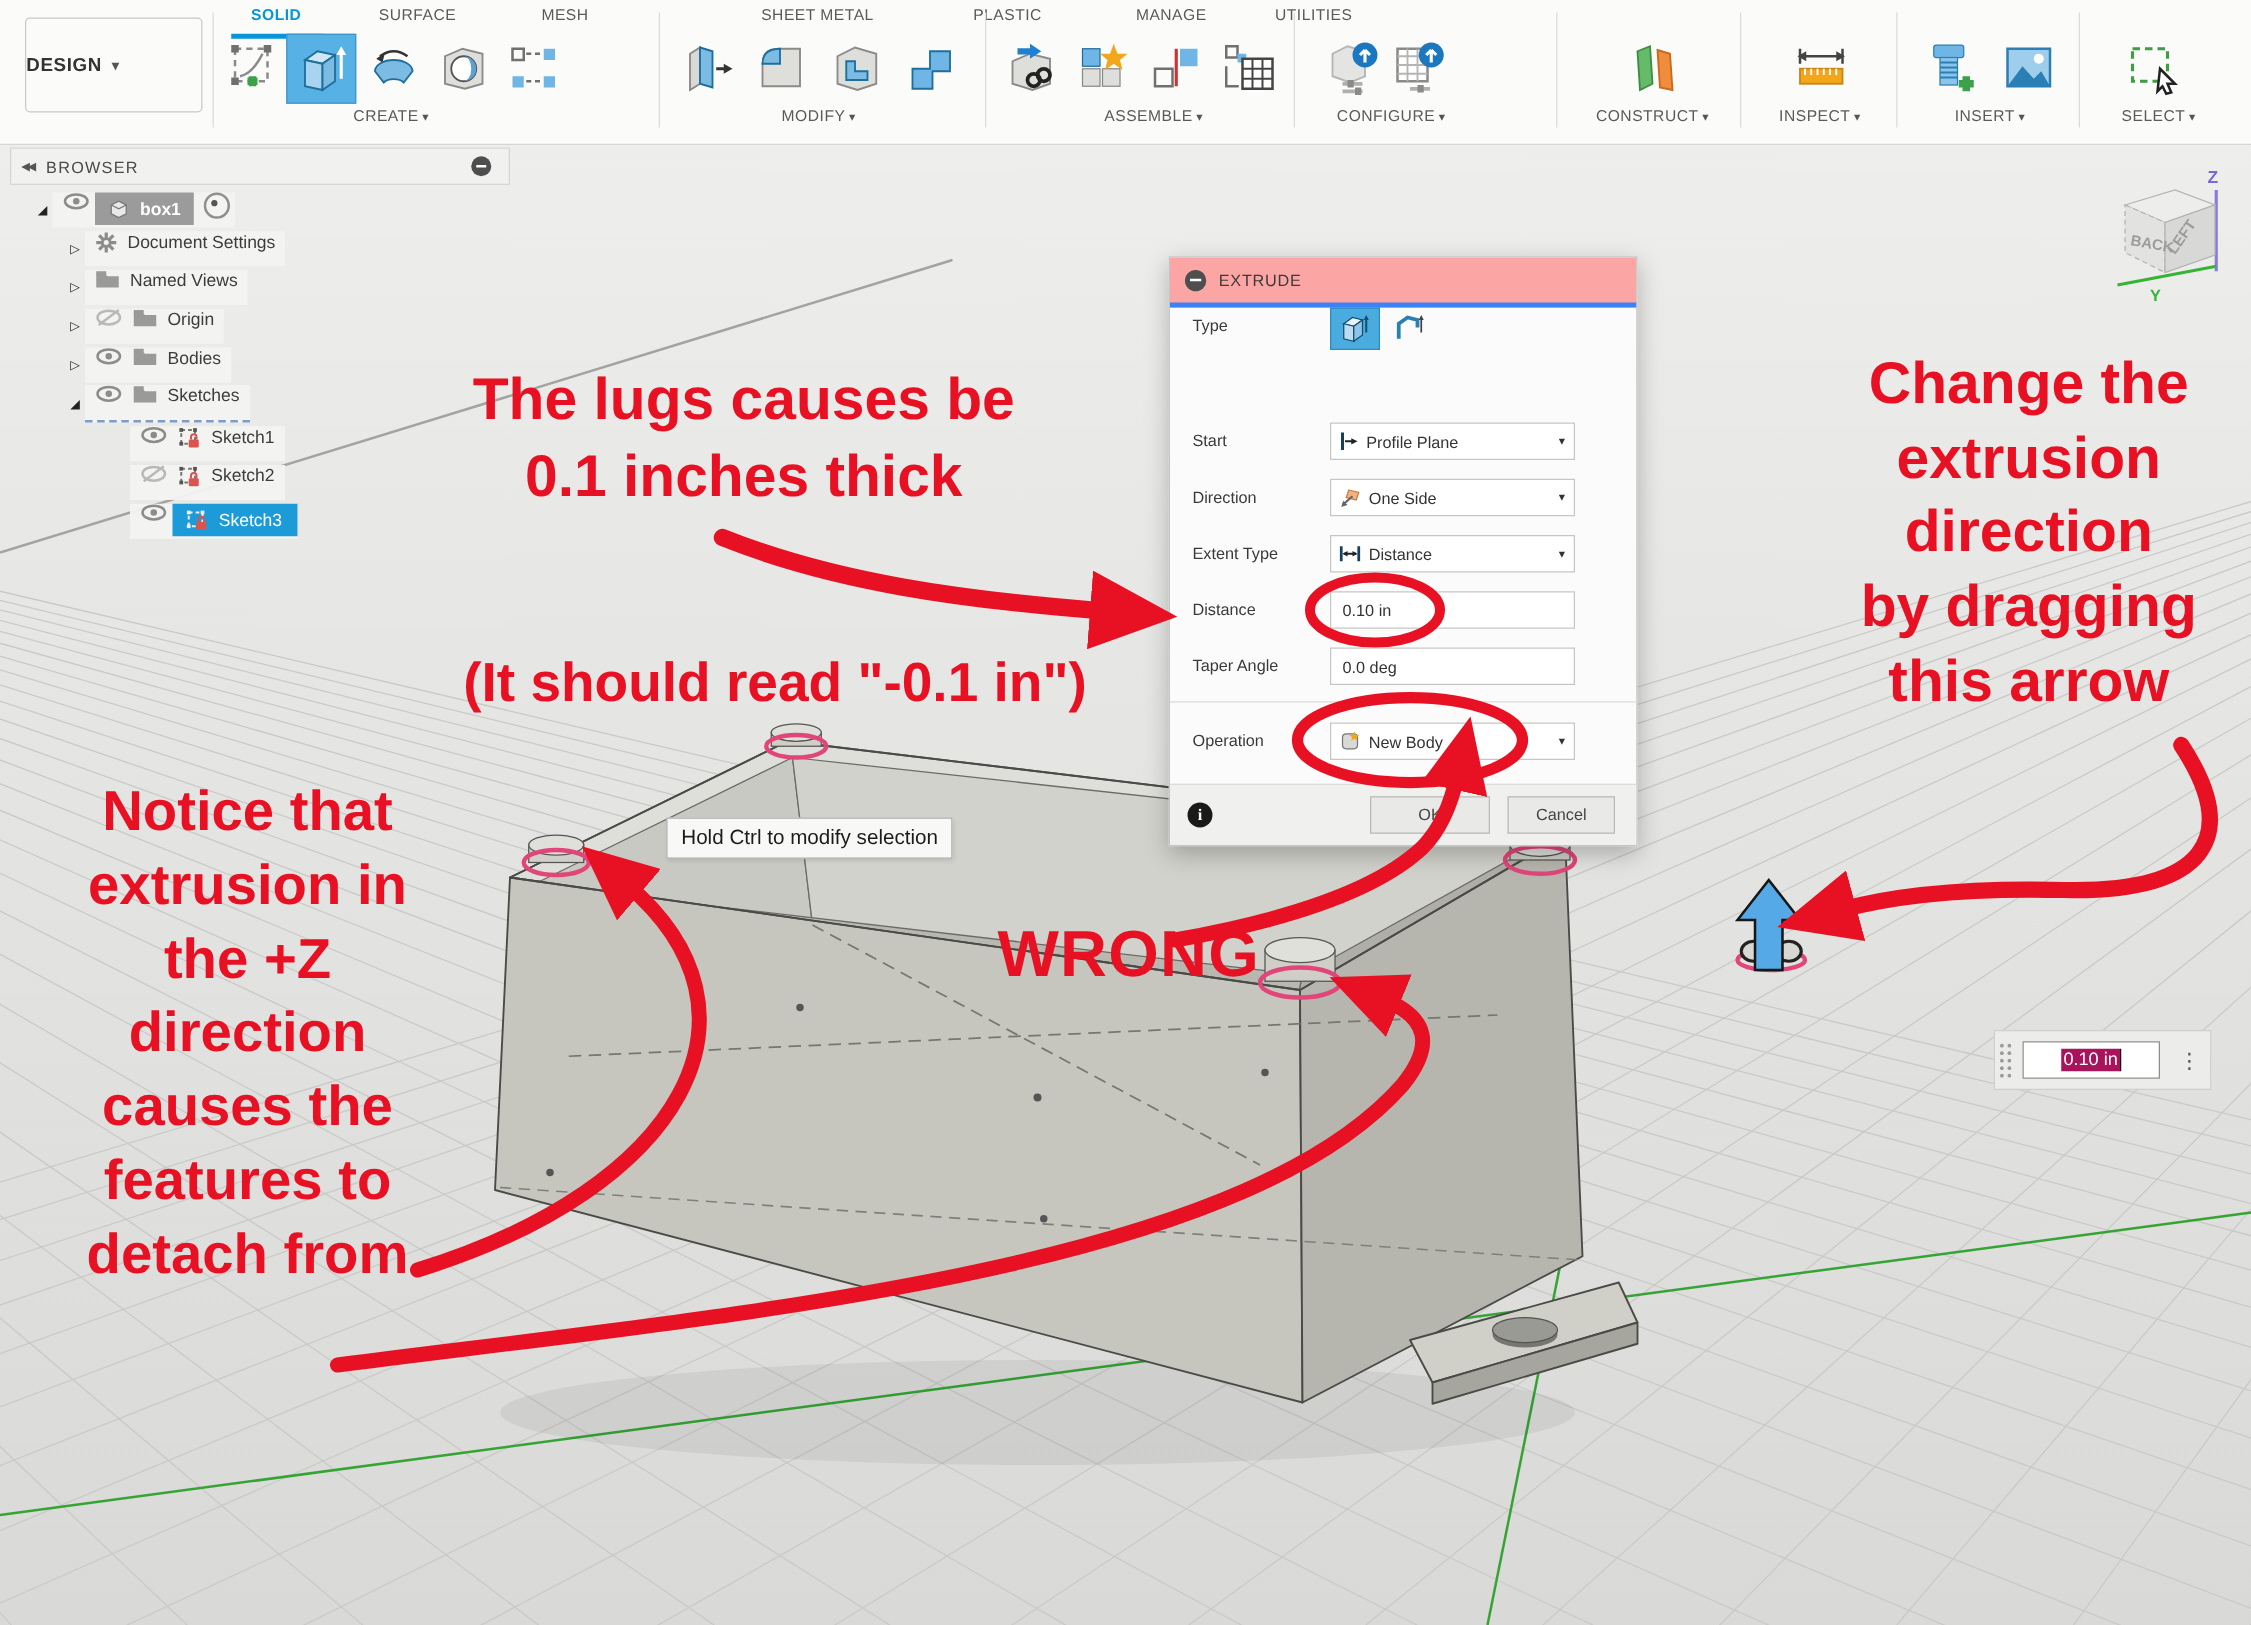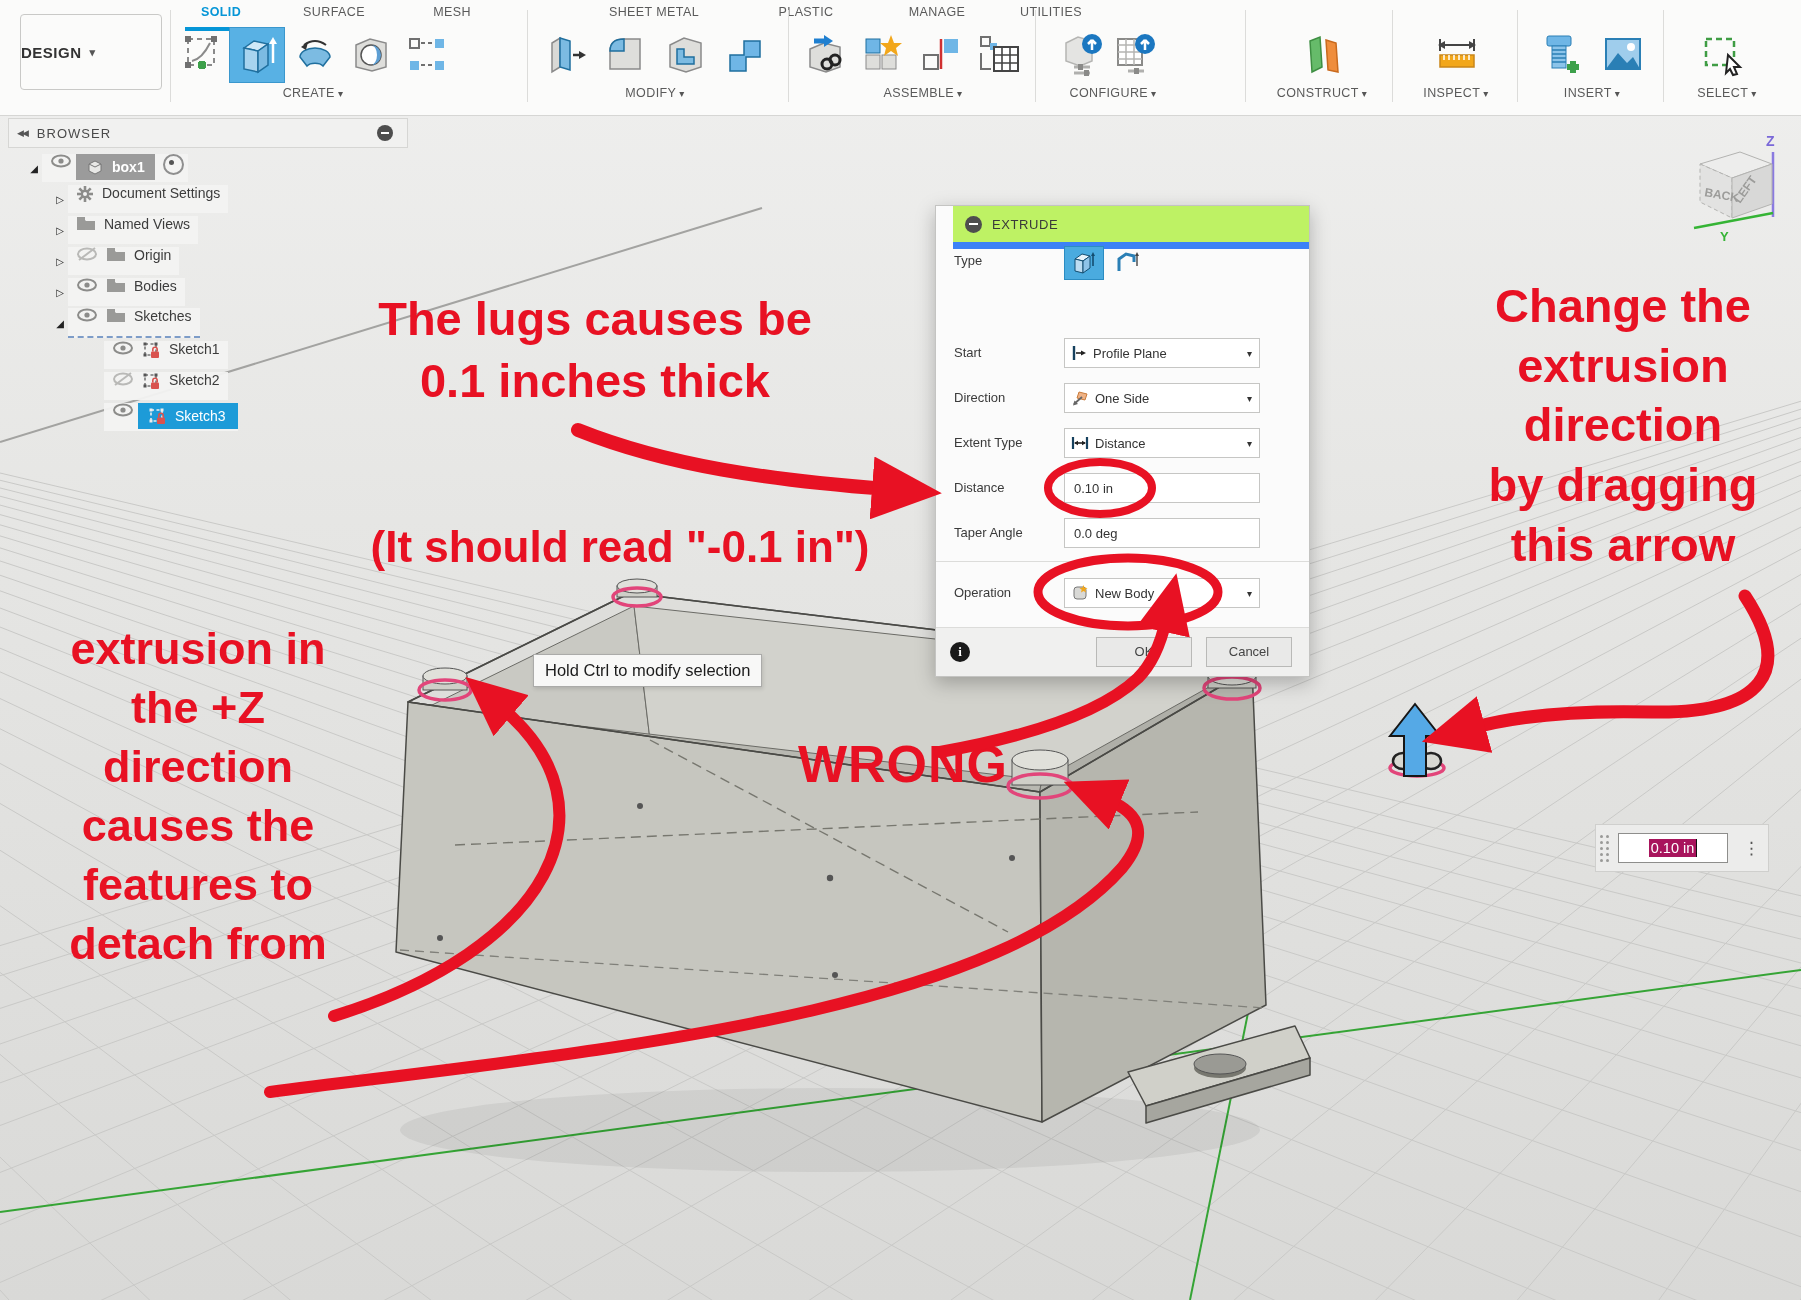--- a/index.html
+++ b/index.html
@@ -41,21 +41,21 @@
     color:#fff;font-weight:normal;cursor:pointer;}
   .radio{width:17px;height:17px;border-radius:50%;border:2px solid #8f8f8f;margin-left:8px;position:relative;
     background:#f4f4f3;cursor:pointer;}
   .radio::after{content:"";position:absolute;left:4px;top:4px;width:5px;height:5px;border-radius:50%;background:#555;}
   .micon{margin:0 4px;display:inline-flex;cursor:pointer;}
   .lbl{margin-left:4px;cursor:pointer;white-space:nowrap;}
   .sketches-dash{border-bottom:2px dashed #7d9cc8;}
   
   .dialog{position:absolute;left:935px;top:205px;width:373px;height:470px;background:#fbfbfb;
     border:1px solid #c4c4c2;box-shadow:0 6px 18px rgba(0,0,0,.25);z-index:20;font-size:13px;color:#333;}
-  .dhead{height:36px;background:#bef264;border-bottom:7px solid #3b82f6;display:flex;align-items:center;margin-left:17px;}
+  .dhead{height:36px;background:#fca5a5;border-bottom:4px solid #3b82f6;display:flex;align-items:center;}
   .dminus{width:17px;height:17px;border-radius:50%;background:#4e4e4e;margin:0 10px 0 12px;position:relative;cursor:pointer;}
   .dminus::after{content:"";position:absolute;left:4px;top:7.5px;width:9px;height:2px;background:#fff;}
   .dtitle{letter-spacing:.6px;color:#3a3a3a;}
   .drow{position:absolute;left:0;width:100%;height:30px;padding-left:20px;}
   .dlabel{position:absolute;left:18px;top:7px;color:#3a3a3a;}
   .dselect{position:absolute;left:128px;top:0;width:196px;height:30px;border:1px solid #c6c6c4;background:#fff;
     display:flex;align-items:center;box-sizing:border-box;cursor:pointer;}
   .dselect .sicon{margin:0 6px 0 6px;display:inline-flex;}
   .dselect .scaret{margin-left:auto;margin-right:7px;font-size:10px;color:#333;}
   .dinput{position:absolute;left:128px;top:0;width:196px;height:30px;border:1px solid #c6c6c4;background:#fff;
@@ -768,20 +768,21 @@
     </span>
     <span class="kebab">⋮</span>
   </div>
 
   <div class="ann" style="left:295px;top:288px;width:600px;font-size:47px;">
     <div>The lugs causes be</div>
       <div>0.1 inches thick</div>
   </div>
   <div class="ann" style="left:270px;top:518px;width:700px;font-size:44px;">(It should read "-0.1 in")</div>
   <div class="ann" style="left:18px;top:620px;width:360px;font-size:45px;line-height:1.31;">
+    <div>Notice that</div>
       <div>extrusion in</div>
     <div>the +Z</div>
       <div>direction</div>
     <div>causes the</div>
       <div>features to</div>
     <div>detach from</div>
   </div>
   <div class="ann" style="left:793px;top:730px;width:220px;font-size:52px;letter-spacing:1px;">WRONG</div>
   <div class="ann" style="left:1448px;top:276px;width:350px;font-size:47px;line-height:1.27;">
     <div>Change the</div>

